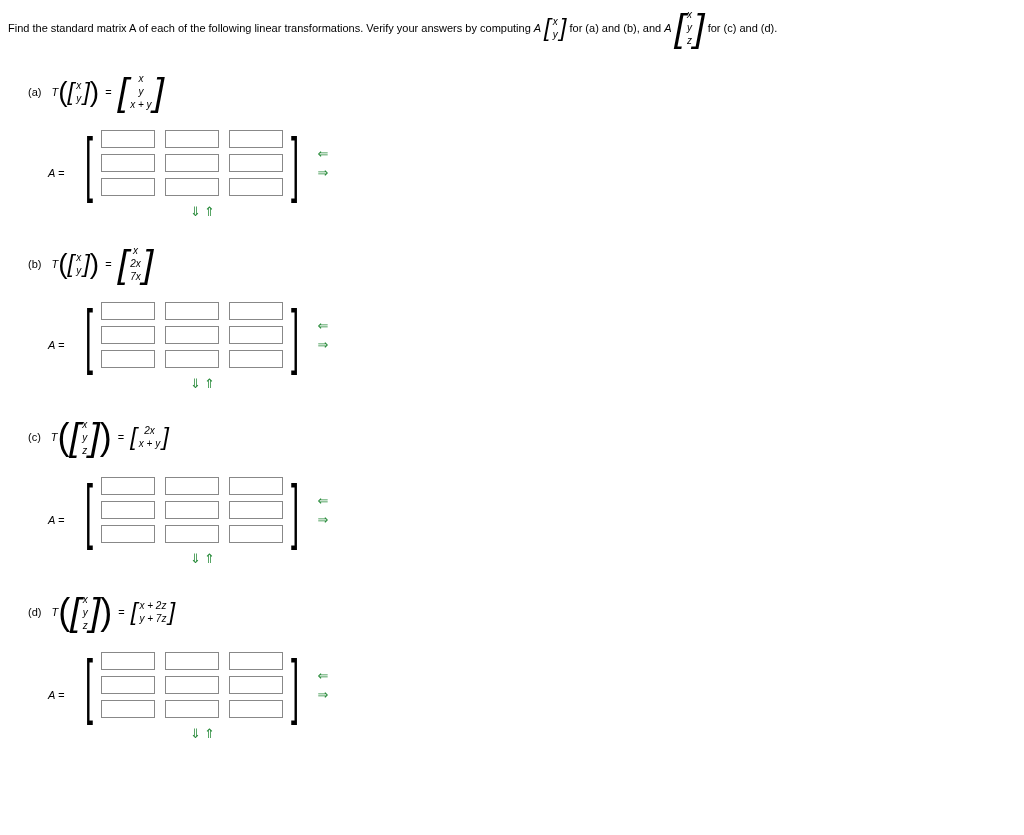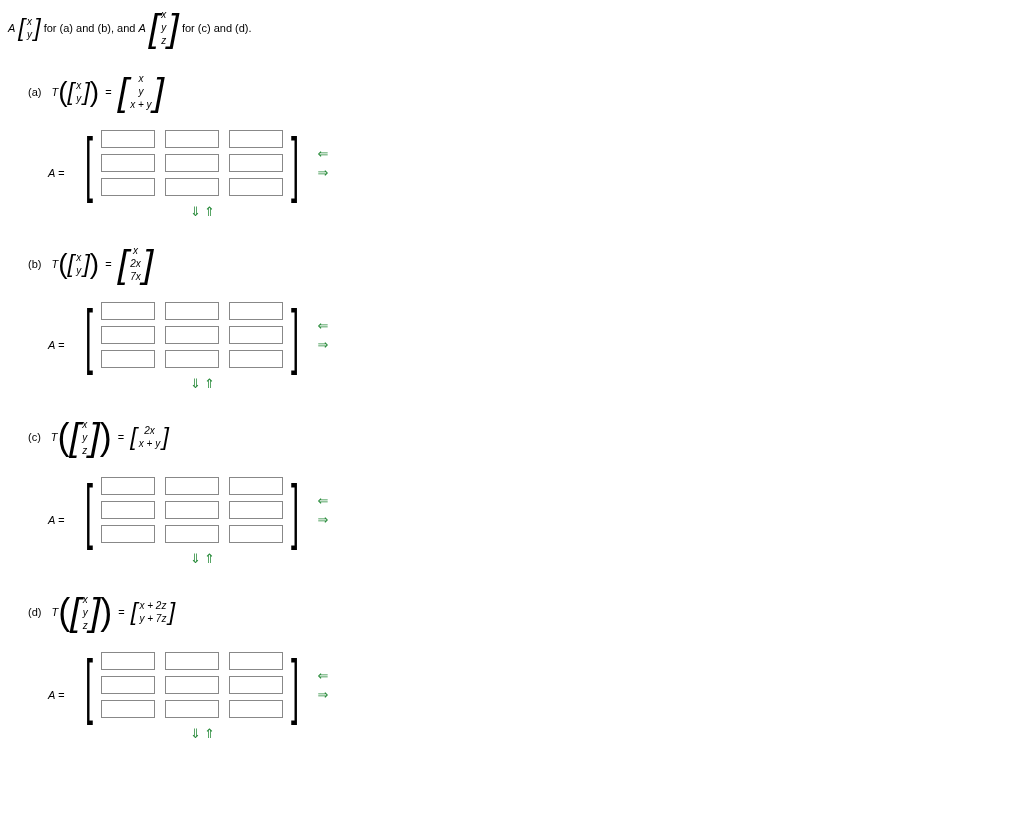--- a/index.html
+++ b/index.html
@@ -114,20 +114,21 @@
       letter-spacing: 3px;
     }
     .answer-block {
       display: inline-block;
     }
   </style>
 </head>
 <body>
 
 <div class="problem-statement">
+  <span>Find the standard matrix A of each of the following linear transformations. Verify your answers by computing </span>
   <span class="italic">A</span>
   <span class="bracket-vec">
     <span class="bracket-left2">[</span>
     <span class="vec-col">
       <span>x</span>
       <span>y</span>
     </span>
     <span class="bracket-right2">]</span>
   </span>
   <span> for (a) and (b), and </span>

